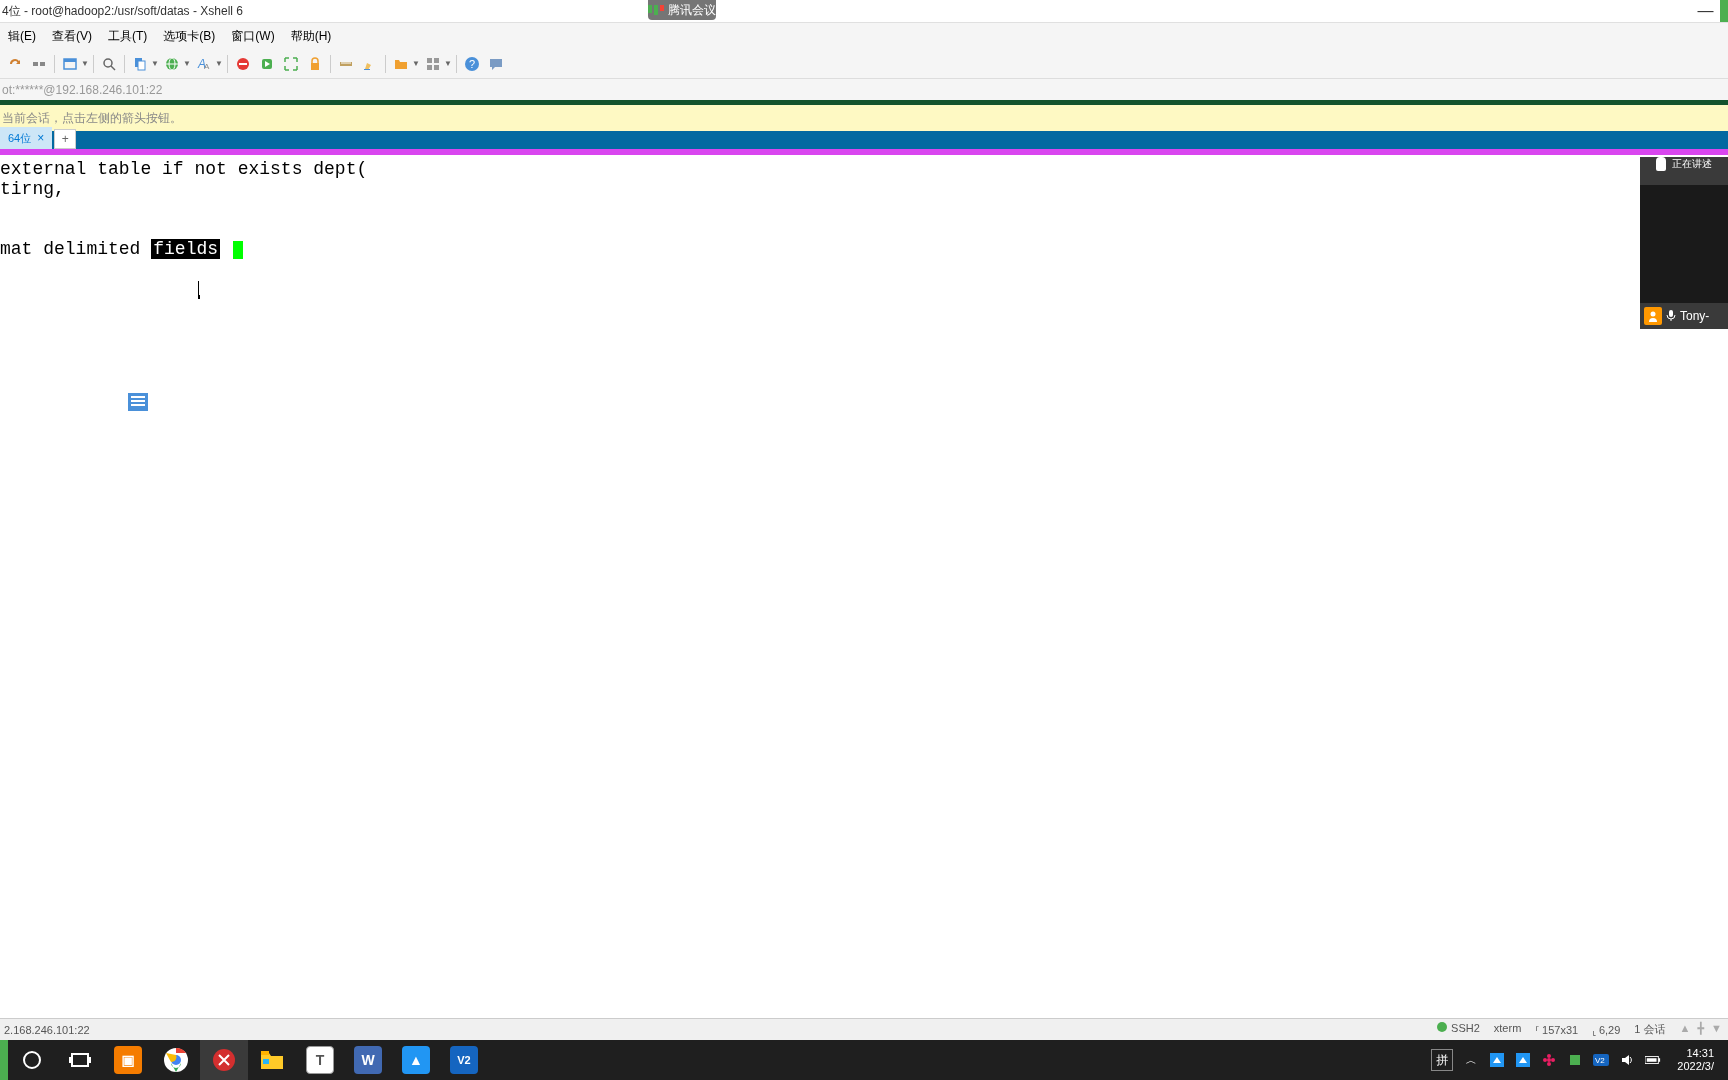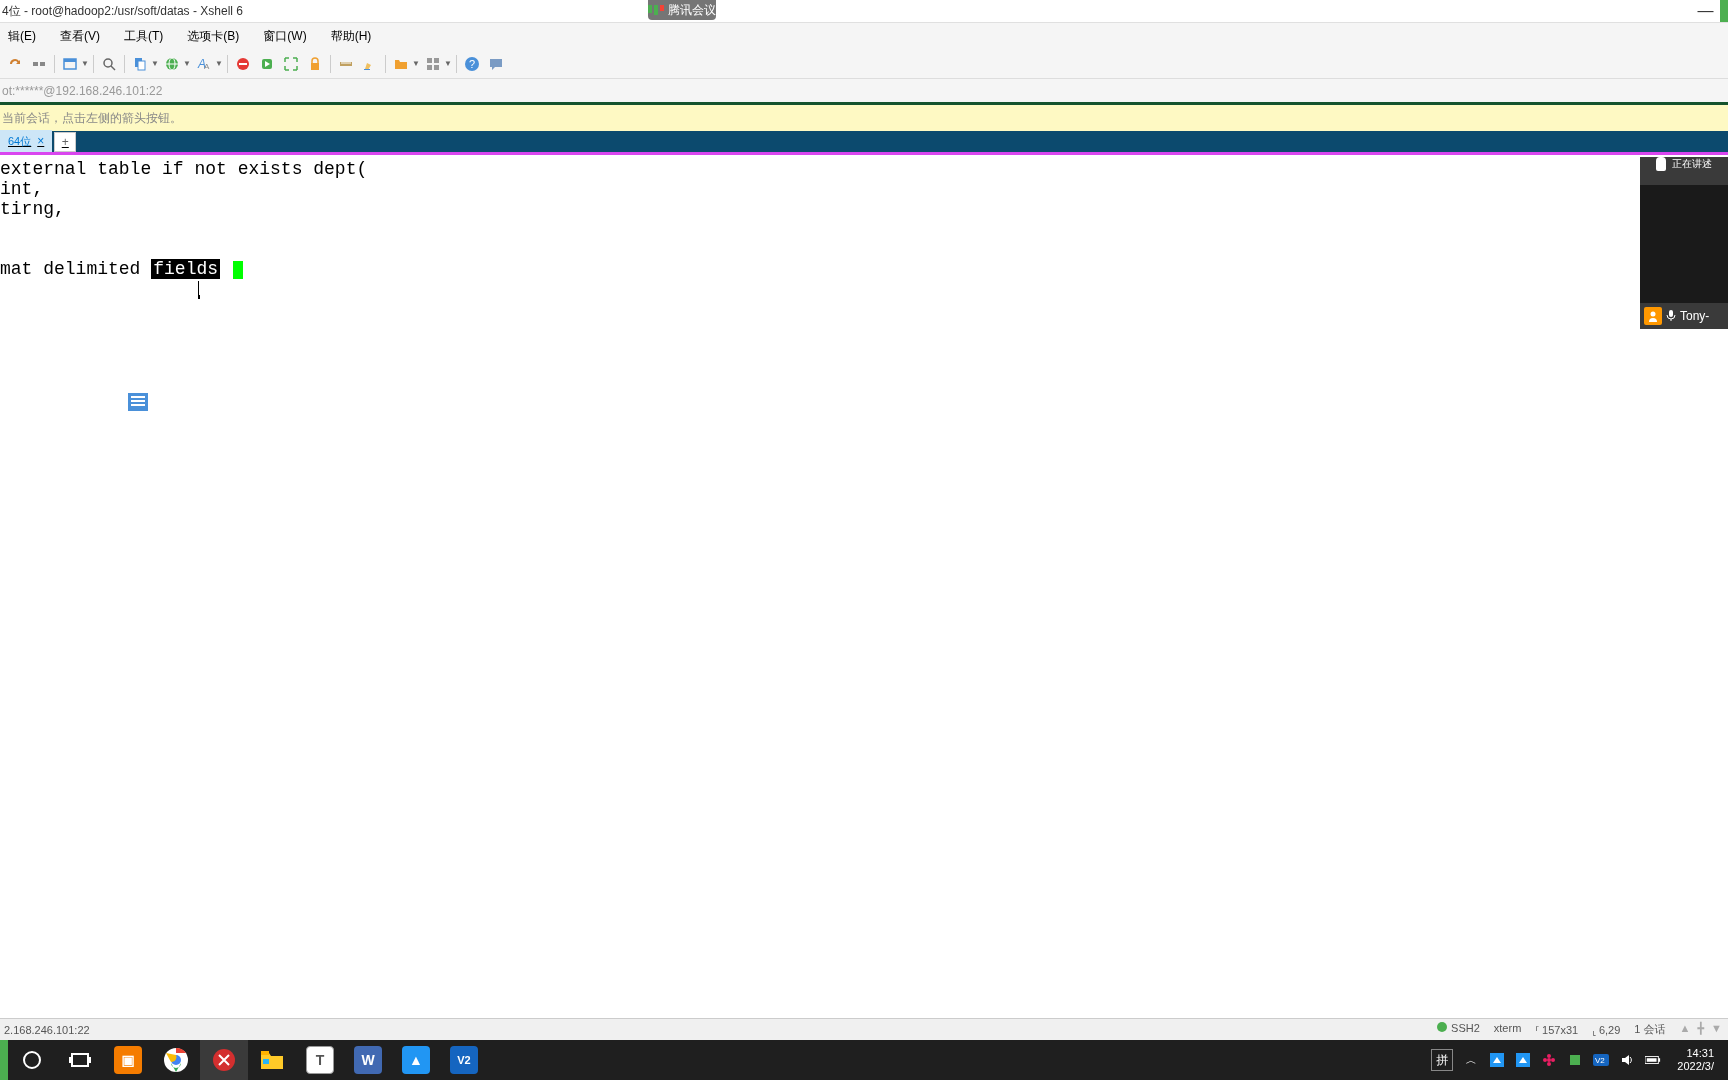--- a/index.html
+++ b/index.html
@@ -10,38 +10,38 @@
 .title-text { padding-left: 2px; color: #333; font-size: 12px; }
 .tencent-badge { position: absolute; left: 648px; top: 0; height: 20px; background: #757575; color: #fff; padding: 2px 0; display: flex; align-items: center; gap: 4px; font-size: 12px; border-radius: 0 0 4px 4px; }
 .tencent-dots { display: flex; gap: 2px; }
 .dot { width: 4px; height: 8px; background: #4caf50; }
 .win-ctrl { position: absolute; right: 0; top: 0; display: flex; }
 .win-btn { width: 45px; height: 22px; display: flex; align-items: center; justify-content: center; color: #333; }
 .win-min { font-size: 16px; }
 .green-corner { position: absolute; right: 0; top: 0; width: 8px; height: 22px; background: #4caf50; }
 
 
-.menu-bar { height: 26px; display: flex; align-items: center; gap: 12px; padding-left: 2px; background: #f5f5f5; }
+.menu-bar { height: 26px; display: flex; align-items: center; gap: 4px; padding-left: 2px; background: #f5f5f5; }
 .menu-item { padding: 4px 6px; cursor: pointer; }
 
 
 .toolbar { height: 30px; display: flex; align-items: center; gap: 2px; padding: 2px 4px; background: #f5f5f5; border-bottom: 1px solid #ddd; }
 .tb-btn { width: 22px; height: 22px; display: flex; align-items: center; justify-content: center; border-radius: 2px; cursor: pointer; }
 .tb-sep { width: 1px; height: 18px; background: #ccc; margin: 0 2px; }
 .tb-dd { display: flex; align-items: center; }
 .dd-arrow { width: 8px; font-size: 8px; color: #666; }
 
 
-.addr-bar { height: 26px; background: #f5f5f5; display: flex; align-items: center; padding-left: 2px; color: #999; border-bottom: 3px solid #14532d; }
+.addr-bar { height: 26px; background: #f5f5f5; display: flex; align-items: center; padding-left: 2px; color: #999; border-bottom: 5px solid #14532d; }
 
 
 .hint-bar { height: 26px; background: #fef9c3; display: flex; align-items: center; padding-left: 2px; color: #888; }
 
 
-.tab-bar { height: 24px; background: #0c4a6e; display: flex; align-items: flex-end; border-bottom: 3px solid #d946ef; text-decoration: underline; }
+.tab-bar { height: 24px; background: #0369a1; display: flex; align-items: flex-end; border-bottom: 6px solid #d946ef; }
 .tab { height: 22px; padding: 2px 8px; background: #cde6f7; color: #0078d4; display: flex; align-items: center; gap: 6px; font-size: 11px; }
 .tab-close { color: #0078d4; font-size: 12px; cursor: pointer; }
 .tab-add { width: 22px; height: 20px; border: 1px solid #ccc; background: #fff; margin-left: 2px; display: flex; align-items: center; justify-content: center; color: #666; cursor: pointer; }
 
 
 .terminal { position: absolute; top: 157px; left: 0; right: 0; bottom: 26px; background: #fff; font-family: "Courier New", monospace; font-size: 18px; line-height: 20px; color: #000; padding: 2px 0; }
 .term-line { white-space: pre; height: 20px; }
 .highlight-black { background: #000; color: #fff; padding: 0 2px; }
 .cursor-green { display: inline-block; width: 10px; height: 18px; background: #00ff00; vertical-align: text-bottom; margin-left: 2px; }
 .cursor-text { position: absolute; left: 198px; top: 124px; width: 2px; height: 18px; border-left: 1px solid #000; border-bottom: 4px solid #000; }
@@ -255,21 +255,20 @@
     <span>64位</span>
     <span class="tab-close">×</span>
   </div>
   <div class="tab-add">
       <span>+</span>
     </div>
 </div>
 
 <div class="terminal">
   <div class="term-line">external table if not exists dept(</div>
-  <div class="term-line">int,</div>
   <div class="term-line">tirng,</div>
   <div class="term-line"></div>
   <div class="blue-doc-icon"></div>
   <div class="term-line" style="margin-top:20px"><span>mat delimited </span><span class="highlight-black">fields</span> <span class="cursor-green"></span></div>
   <div class="cursor-text"></div>
   <div class="term-line rt-line">RT  --</div>
 </div>
 
 <div class="meeting-panel">
   <div class="meeting-header">

